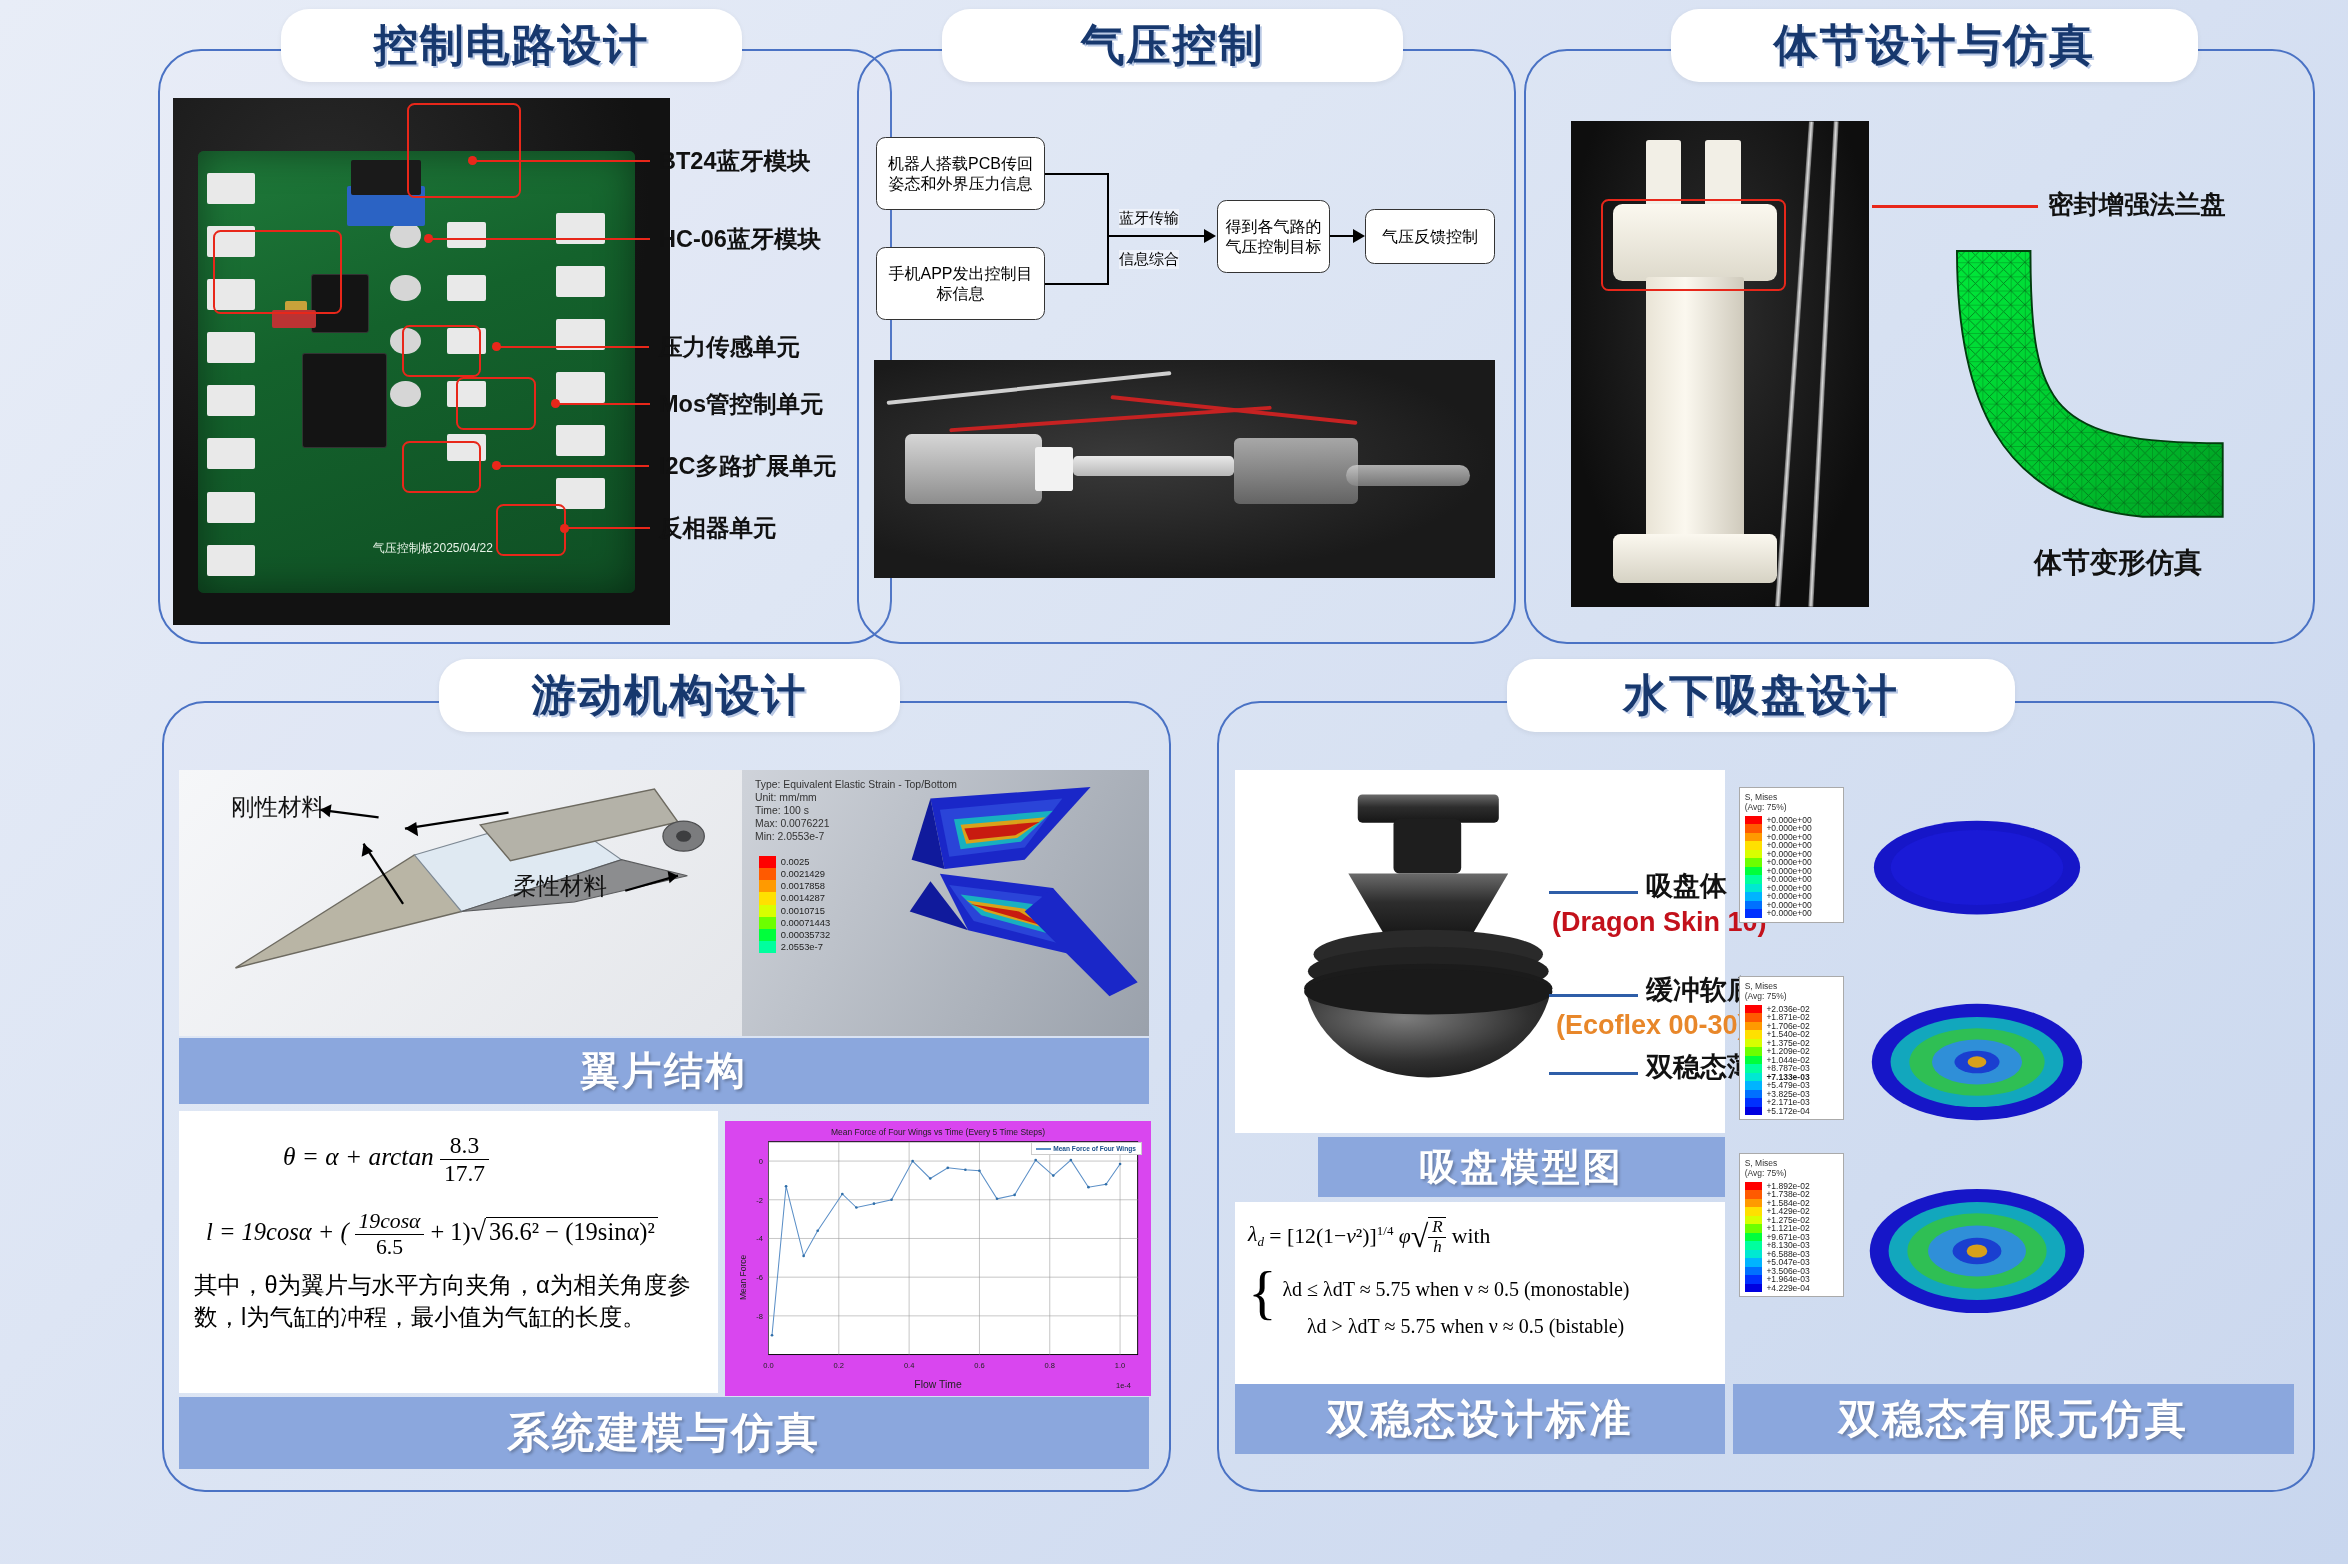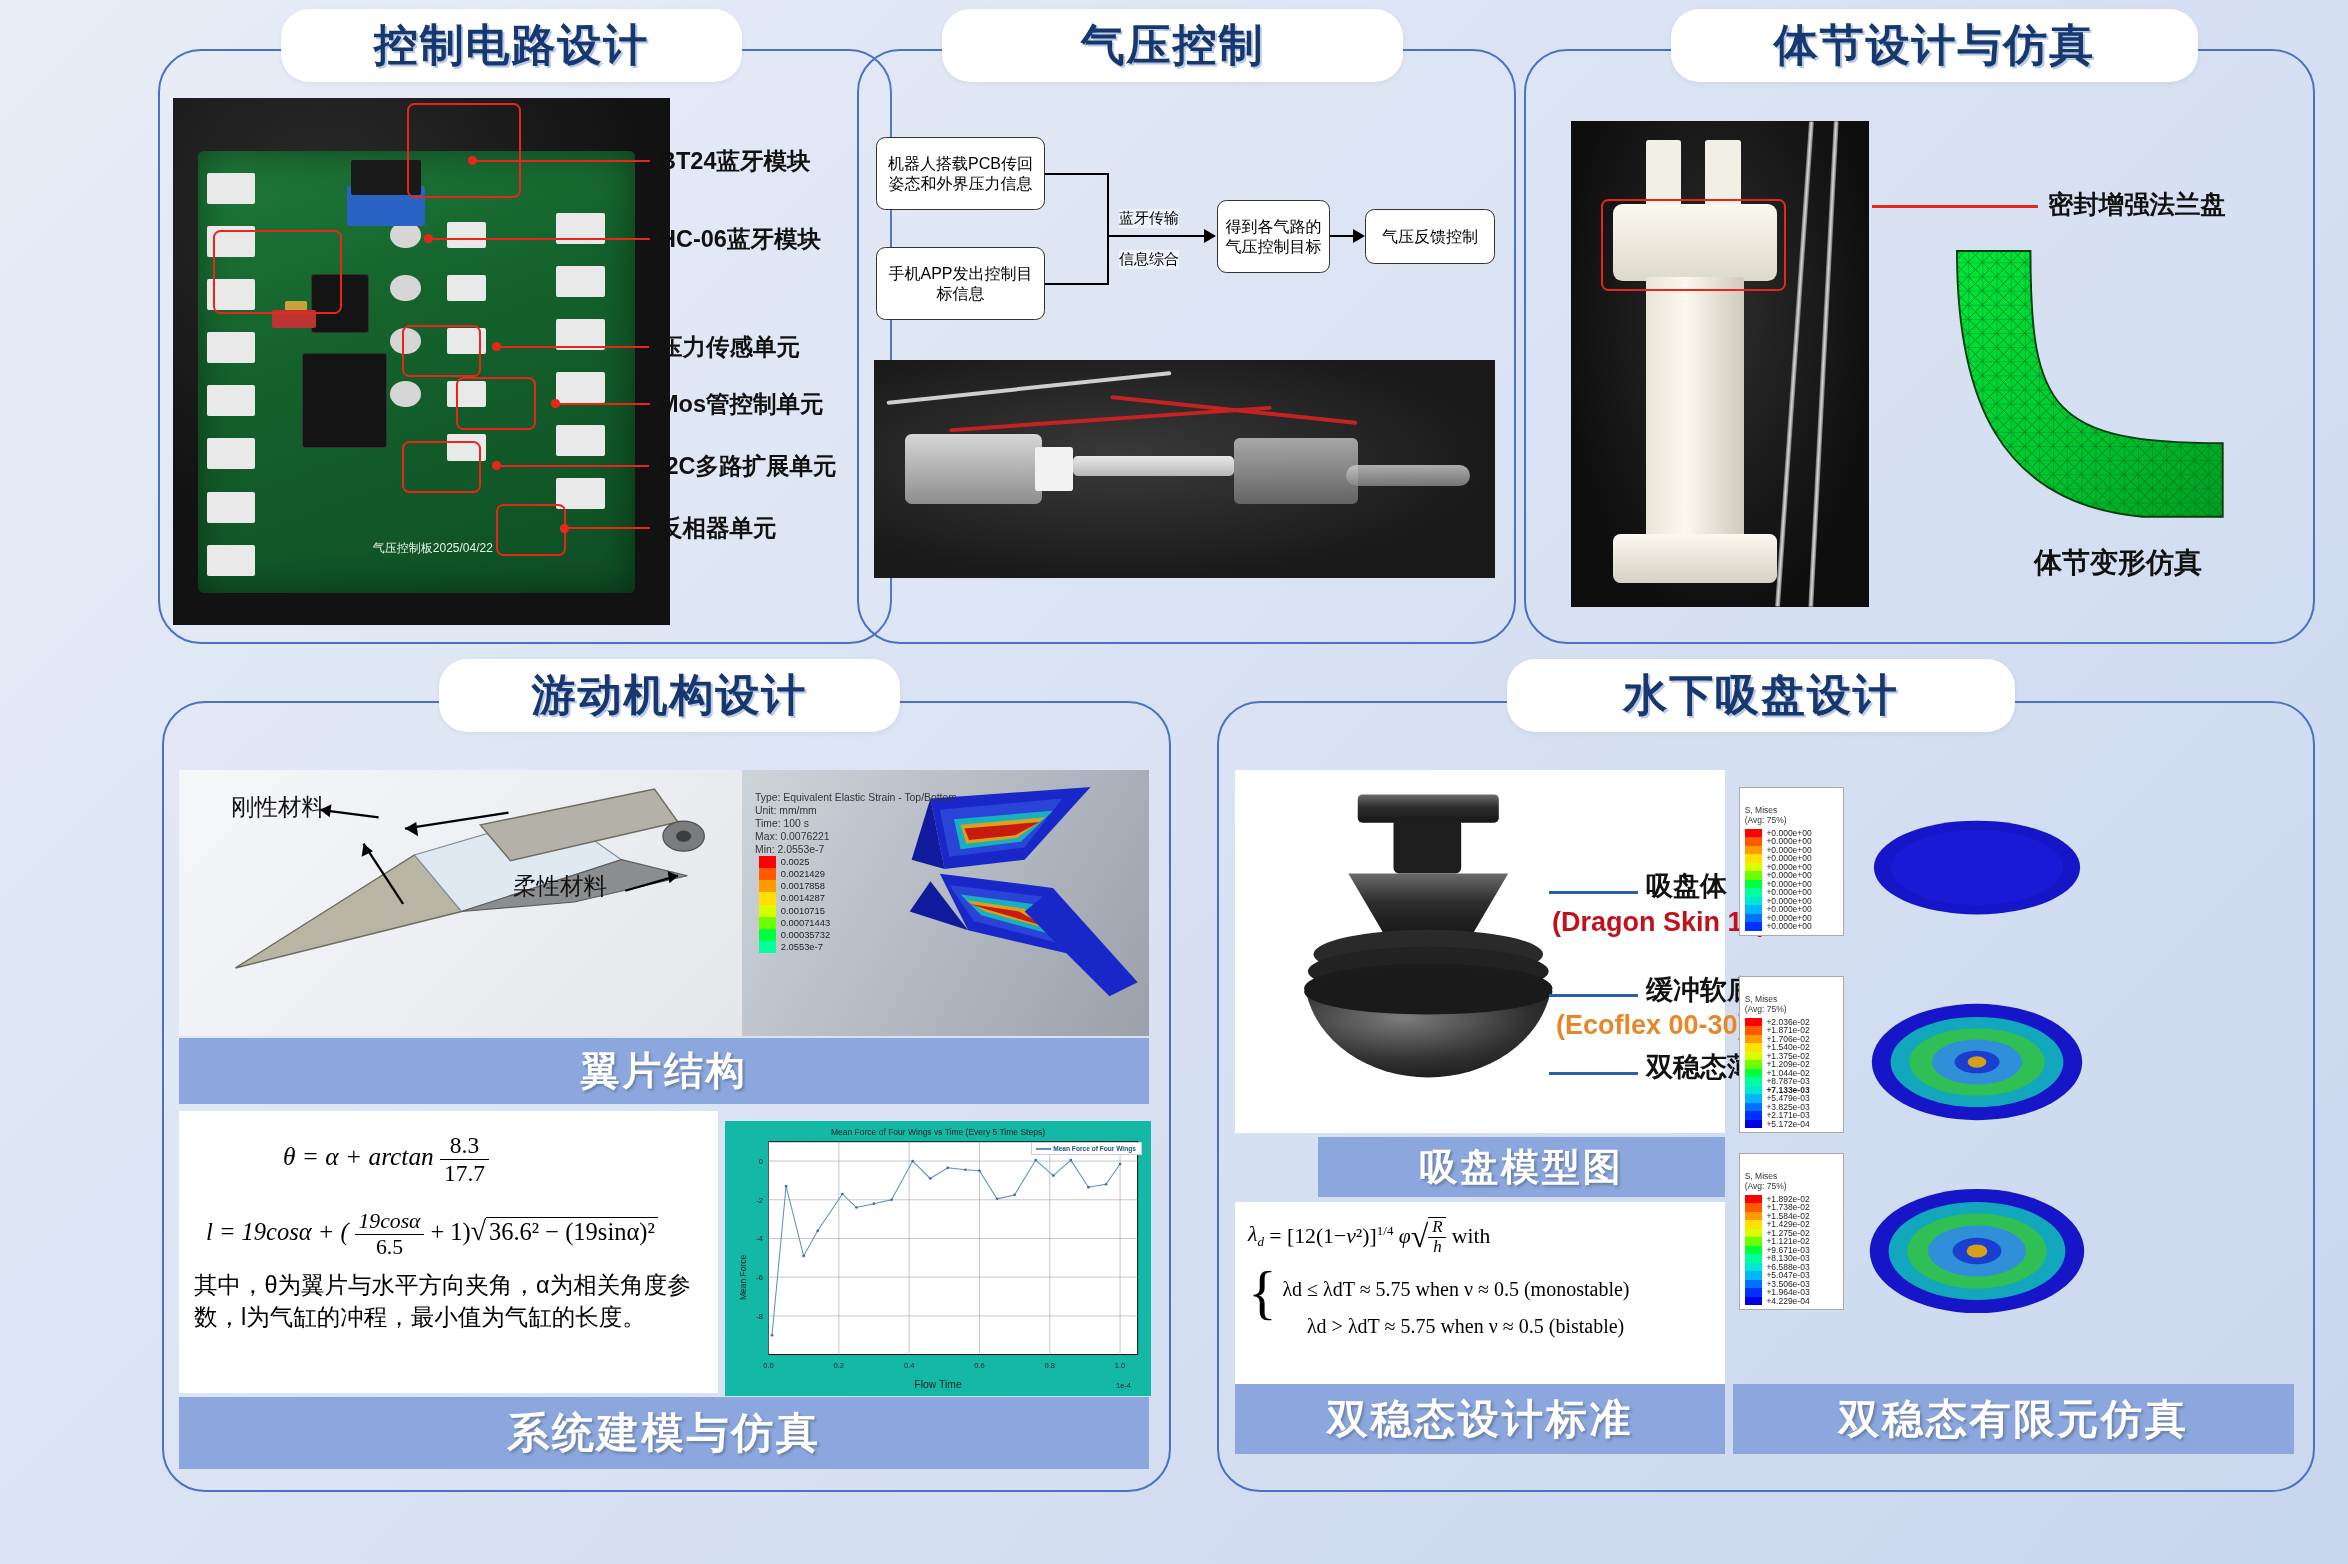--- a/index.html
+++ b/index.html
@@ -76,28 +76,28 @@
   
   .capbar {
     position: absolute; background:#8ba7dd; display:flex; align-items:center;
     justify-content:center; color:#fff; font-weight:bold;
     text-shadow: 1.9px 1.9px 2.8px rgba(0,0,0,.25); letter-spacing:2.8px;
   }
   .whitecard { position:absolute; background:#fff; }
 
   
   .fea-legend { position:absolute; background:#fff; border:0.9px solid #aaa; padding:3.8px 4.7px; }
-  .fea-head { color:#333; line-height:1.25;margin-top:13px; }
+  .fea-head { color:#333; line-height:1.25; }
   .fea-rows { display:flex; margin-top:2.8px; }
   .fea-swatches { display:flex; flex-direction:column; }
   .fea-sw { width:17px; }
   .fea-vals { display:flex; flex-direction:column; margin-left:4.7px; color:#222; }
 
   
-  .chartbox { position:absolute; background:#14b8a6; }
+  .chartbox { position:absolute; background:#d946ef; }
   .chart-title { position:absolute; width:100%; text-align:center; color:#222; }
   .axis-label { position:absolute; color:#222; }
   .ytitle { position:absolute; color:#222; transform: rotate(-90deg); transform-origin: left top; }
 
   .eqbox { position:absolute; background:#fff; color:#000; }
   .mono-it { font-family:"Liberation Serif", serif; font-style:italic; }
   .serif   { font-family:"Liberation Serif", serif; }
 
   .frac { display:inline-block; vertical-align:middle; text-align:center; }
   .frac .num { display:block; border-bottom:1.9px solid #000; padding:0 3.8px; }

